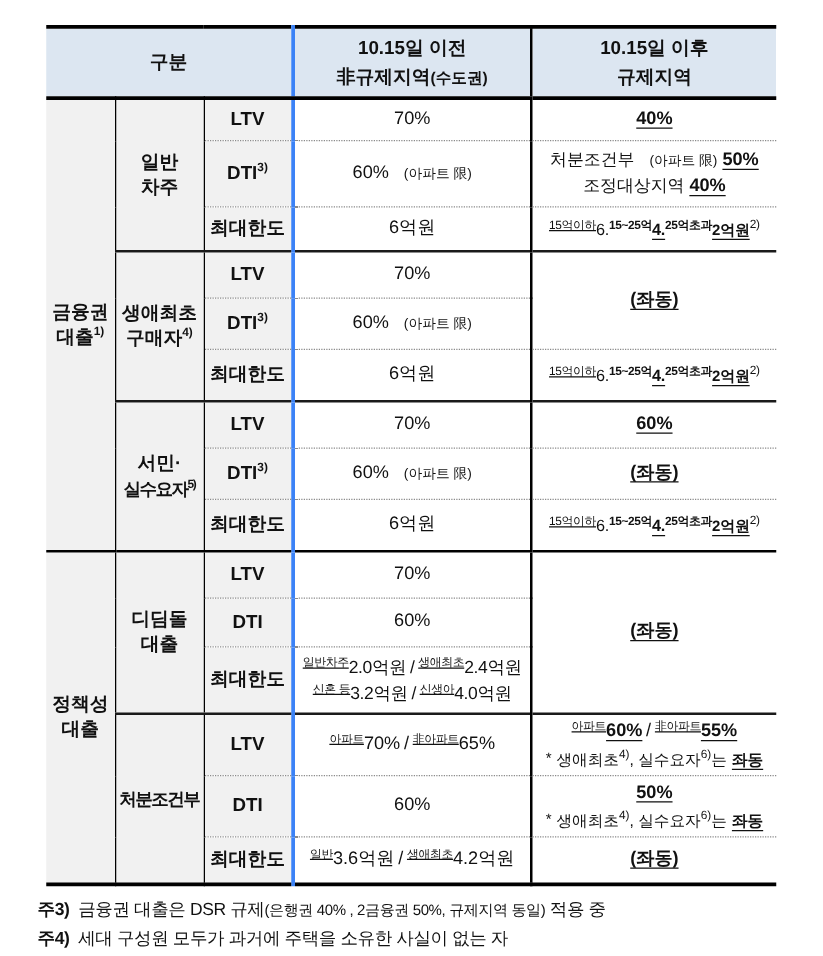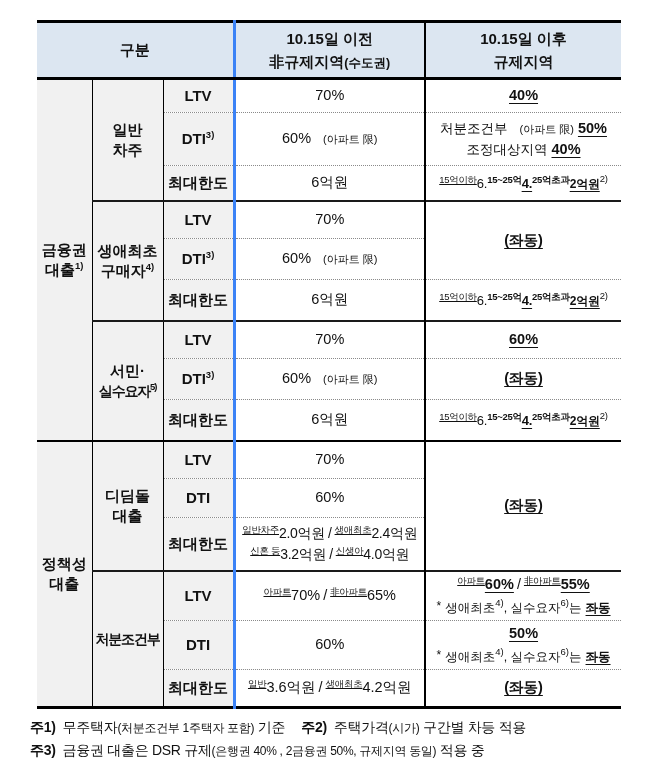--- a/index.html
+++ b/index.html
@@ -175,17 +175,16 @@
     </tr>
     <tr>
       <td class="lbl bl1 bt-dot h34"><span>최대한도</span></td>
       <td class="val bl3 bt-dot"><span class="pre">일반</span><span>3.6억원</span><span class="slash">/</span><span class="pre">생애최초</span><span>4.2억원</span></td>
       <td class="val bl2 bt-dot"><span class="u">(좌동)</span></td>
     </tr>
   </tbody>
 </table>
 
 <div class="fnotes">
-  <div class="fn"><span class="fl">주1)</span><span>무주택자</span><span class="fsm">(처분조건부 1주택자 포함)</span><span> 기준</span><span class="fl f2gap">주2)</span><span>주택가격</span><span class="fsm">(시가)</span><span> 구간별 차등 적용</span></div>
   <div class="fn"><span class="fl">주3)</span><span>금융권 대출은 DSR 규제</span><span class="fsm">(은행권 40% , 2금융권 50%, 규제지역 동일)</span><span> 적용 중</span></div>
   <div class="fn"><span class="fl">주4)</span><span>세대 구성원 모두가 과거에 주택을 소유한 사실이 없는 자</span></div>
 
 </div>
 
 </body></html>

